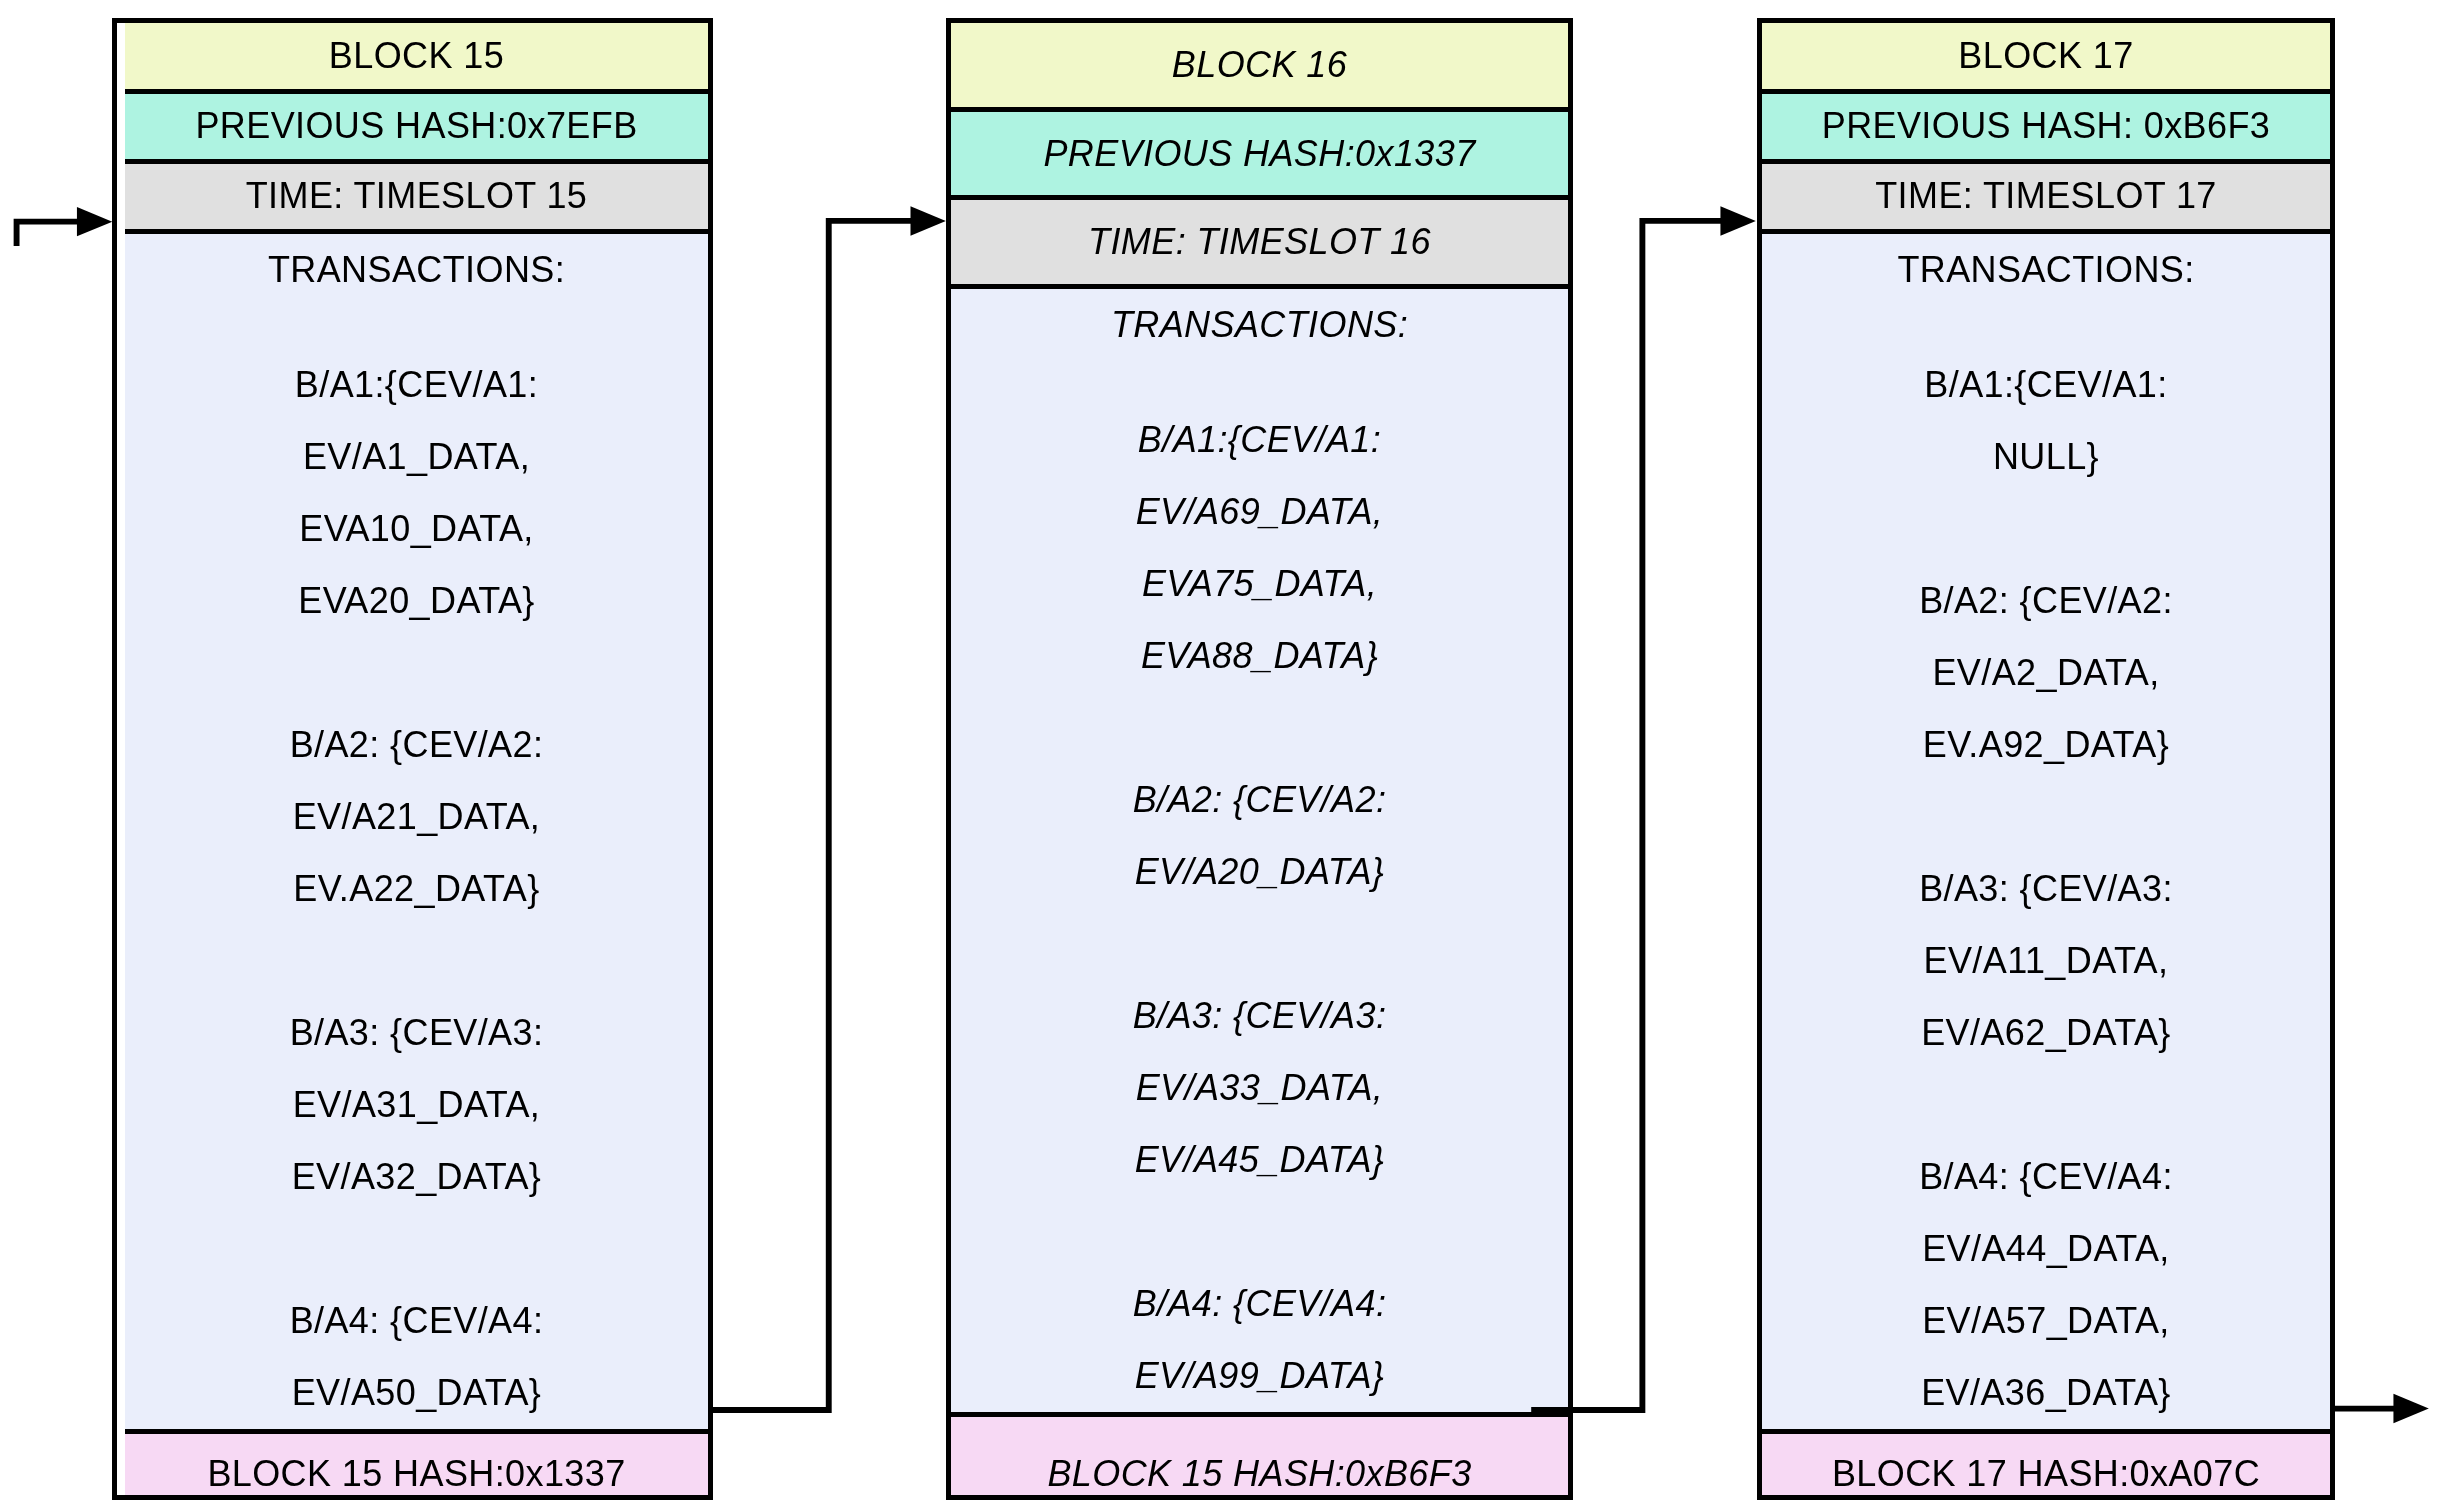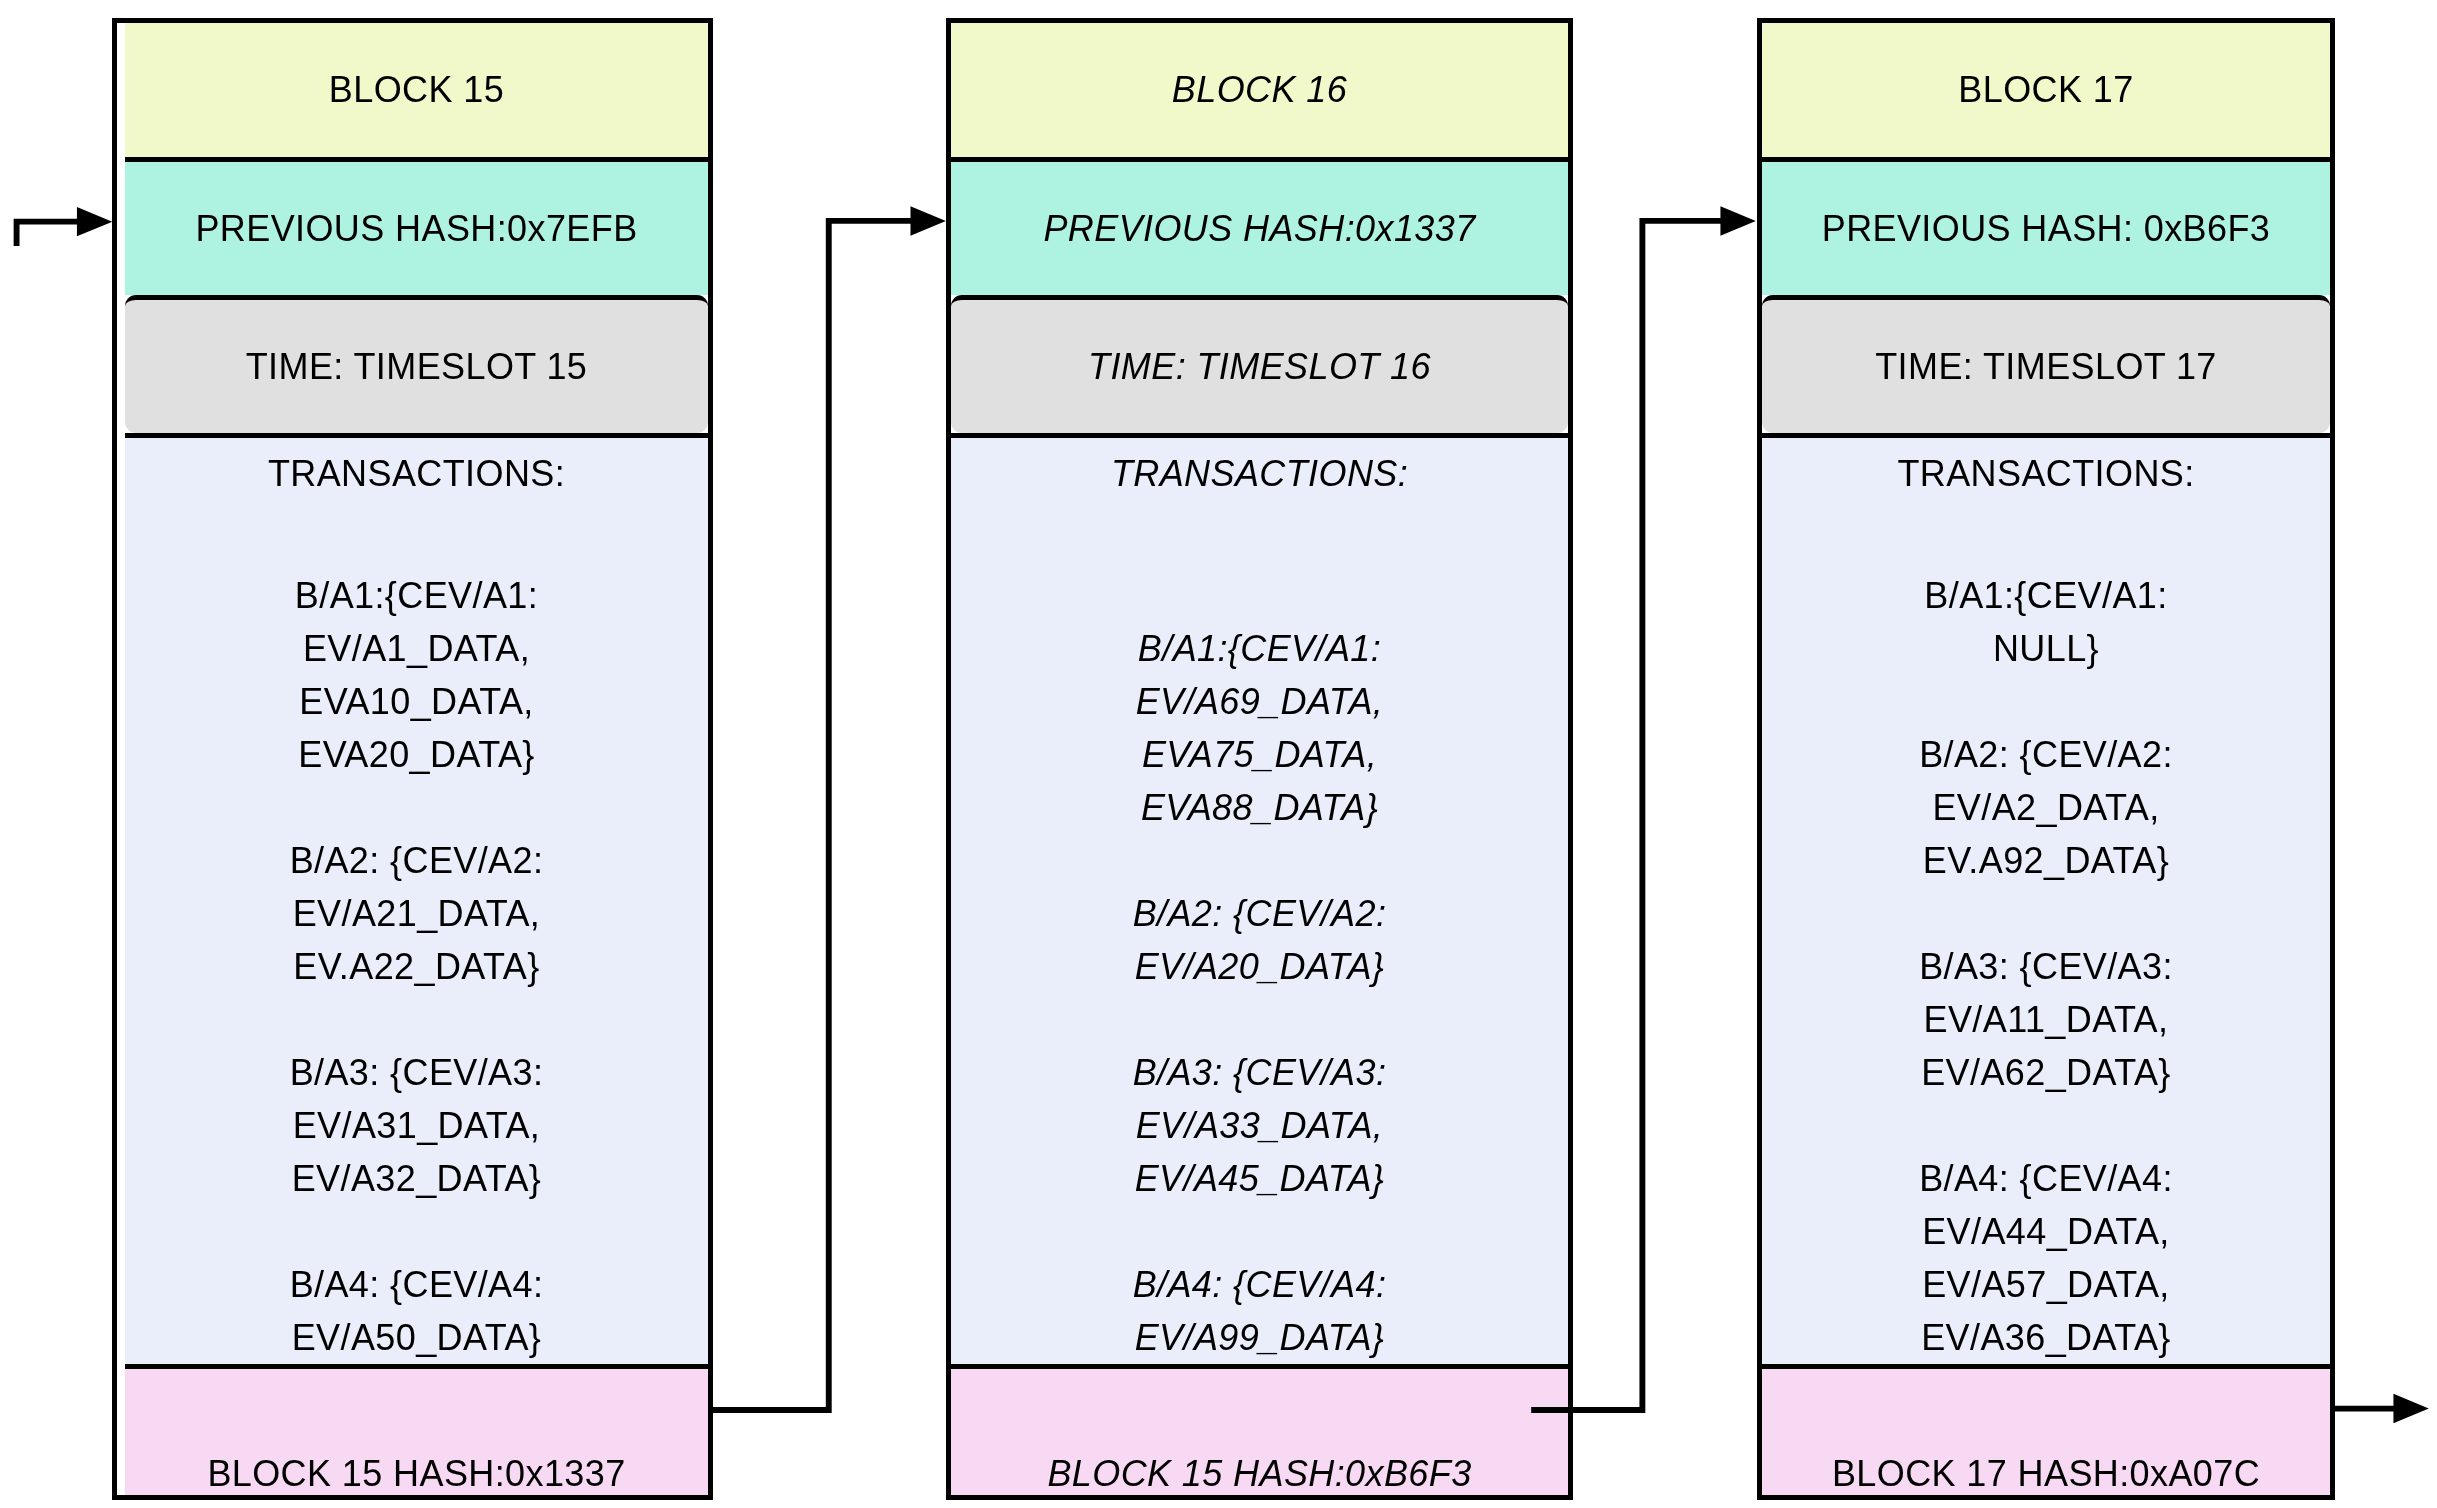--- a/index.html
+++ b/index.html
@@ -32,28 +32,28 @@
     display: flex;
     align-items: center;
     justify-content: center;
     font-size: 36px;
     letter-spacing: 0.4px;
   }
   .sec + .sec { border-top: 5.2px solid #000; }
 
   .sec-title { height: 134px; background: var(--title-bg, #f1f8c9); }
   .sec-prev  { height: 138px; background: var(--prev-hash-bg, #aef3e1); }
-  .sec-time  { height: 138px; background: var(--time-bg, #e0e0e0); border-radius: 11px; }
+  .sec-time  { height: 138px; background: var(--time-bg, #e0e0e0); }
   .sec-tx    { flex: 1; background: var(--transactions-bg, #eaeefb);
                flex-direction: column; justify-content: space-between;
                padding-top: 8.8px; }
   .sec-hash  { height: 131px; background: var(--hash-bg, #f7d9f4); align-items: flex-end; }
 
   .tx-header { line-height: 53px; font-size: 36px; }
-  .tx-body   { line-height: 53px; font-size: 36px;
+  .tx-body   { line-height: 72px; font-size: 36px;
                white-space: pre-line; margin-top: 53px; }
 
   #links { position: absolute; left: 0; top: 0; pointer-events: none; }
   .link-line { fill: none; stroke: #000; stroke-width: 8px; stroke-linejoin: miter; }
   .arrow-head { fill: #000; stroke: none; }
 </style>
 </head>
 <body>
 
 <div id="canvas">

